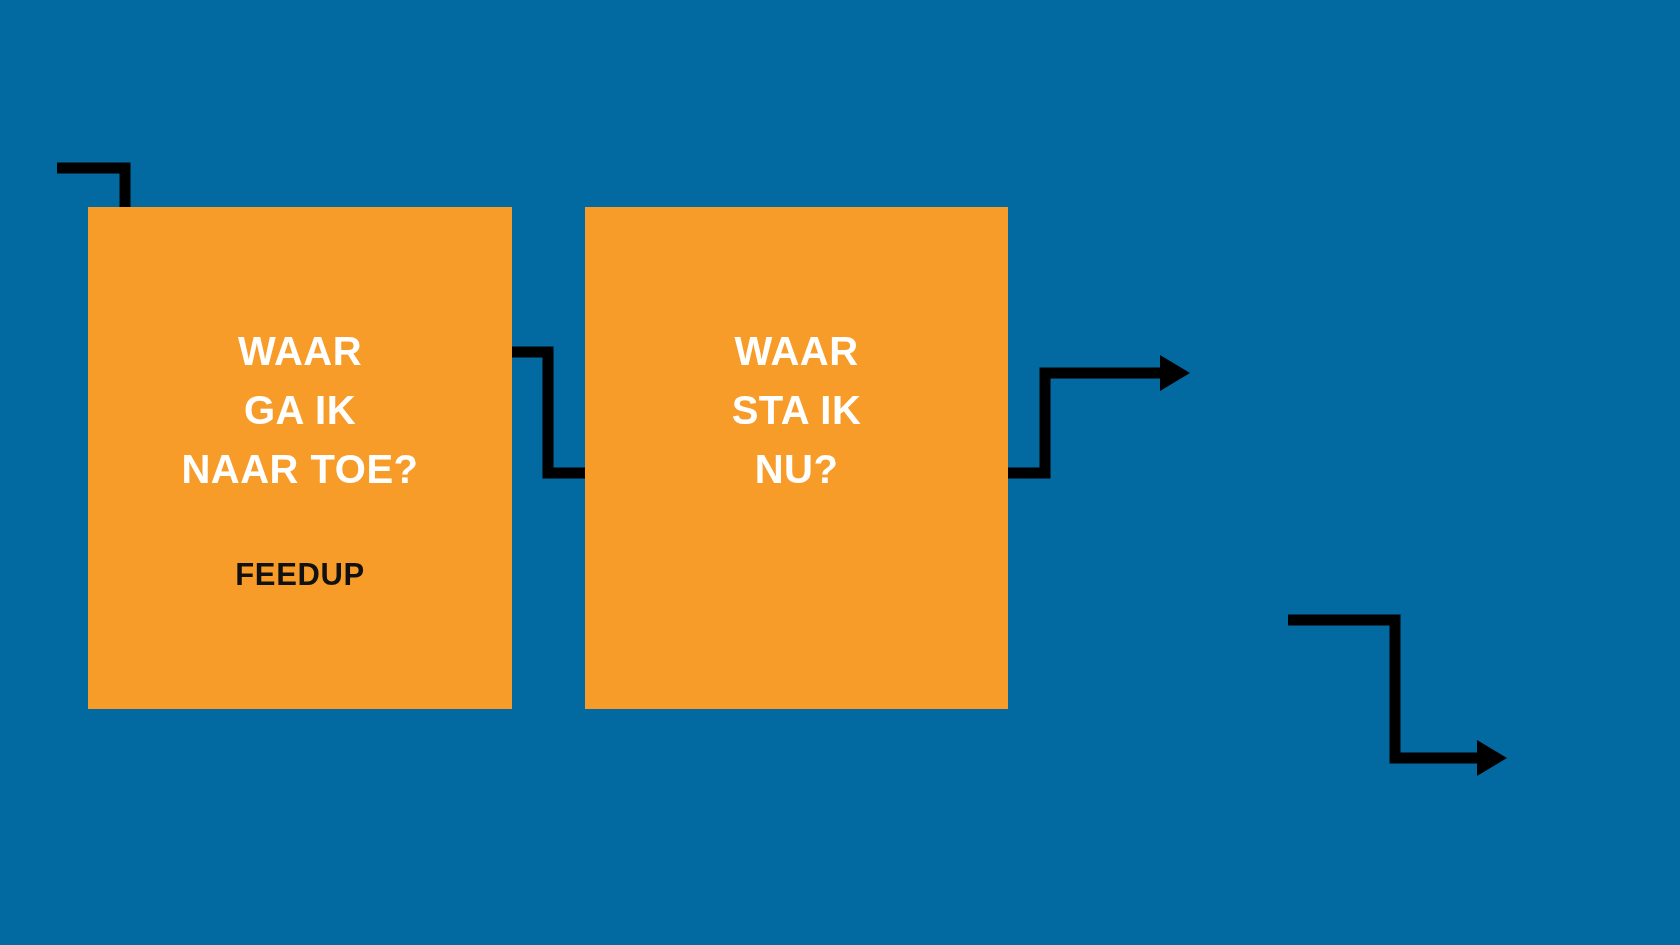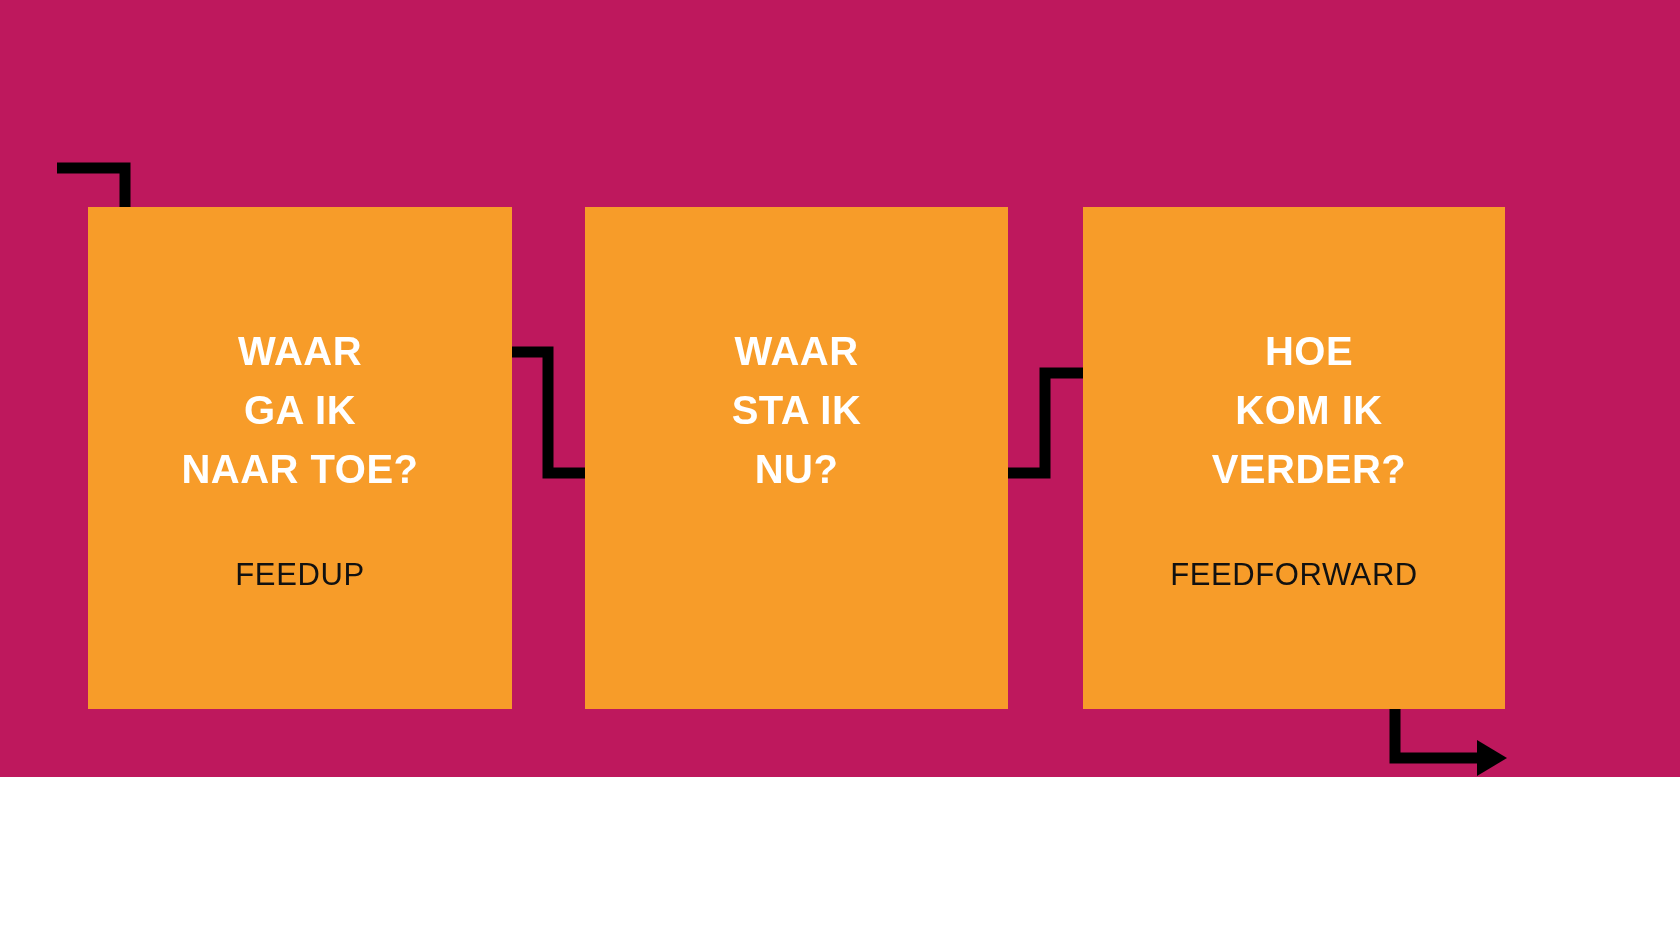--- a/index.html
+++ b/index.html
@@ -10,22 +10,22 @@
   }
   body {
     width: 1680px;
     height: 945px;
     overflow: hidden;
     font-family: "Liberation Sans", sans-serif;
   }
   #stage {
     position: relative;
     width: 1680px;
-    height: 777px;
-    background: #be185d;
+    height: 945px;
+    background: #0369a1;
   }
   .box {
     position: absolute;
     background: #F79C29;
     box-sizing: border-box;
   }
   #box-1 { left: 88px;   top: 207px; width: 424px; height: 502px; }
   #box-2 { left: 585px;  top: 207px; width: 423px; height: 502px; }
   #box-3 { left: 1083px; top: 207px; width: 422px; height: 502px; }
 
@@ -40,21 +40,21 @@
     white-space: pre;
     margin: 0;
   }
   #q-1 { left: 0;   top: 115px; width: 424px; }
   #q-2 { left: 0;   top: 115px; width: 423px; }
   #q-3 { left: 30px; top: 115px; width: 392px; }
 
   .label {
     position: absolute;
     color: #111111;
-    font-weight: normal;
+    font-weight: bold;
     font-size: 31px;
     letter-spacing: 0.6px;
     text-align: center;
     white-space: nowrap;
     margin: 0;
   }
   #lbl-1 { left: 0;   top: 350px; width: 424px; }
   #lbl-2 { left: 0;   top: 350px; width: 423px; }
   #lbl-3 { left: 14px; top: 350px; width: 394px; }
 
@@ -108,20 +108,14 @@
 NAAR TOE?</p>
     <p class="label" id="lbl-1">FEEDUP</p>
   </div>
 
   <div class="box" id="box-2">
     <p class="question" id="q-2">WAAR
 STA IK
 NU?</p>
   </div>
 
-  <div class="box" id="box-3">
-    <p class="question" id="q-3">HOE
-KOM IK
-VERDER?</p>
-    <p class="label" id="lbl-3">FEEDFORWARD</p>
-  </div>
 
 </div>
 
 </body></html>

